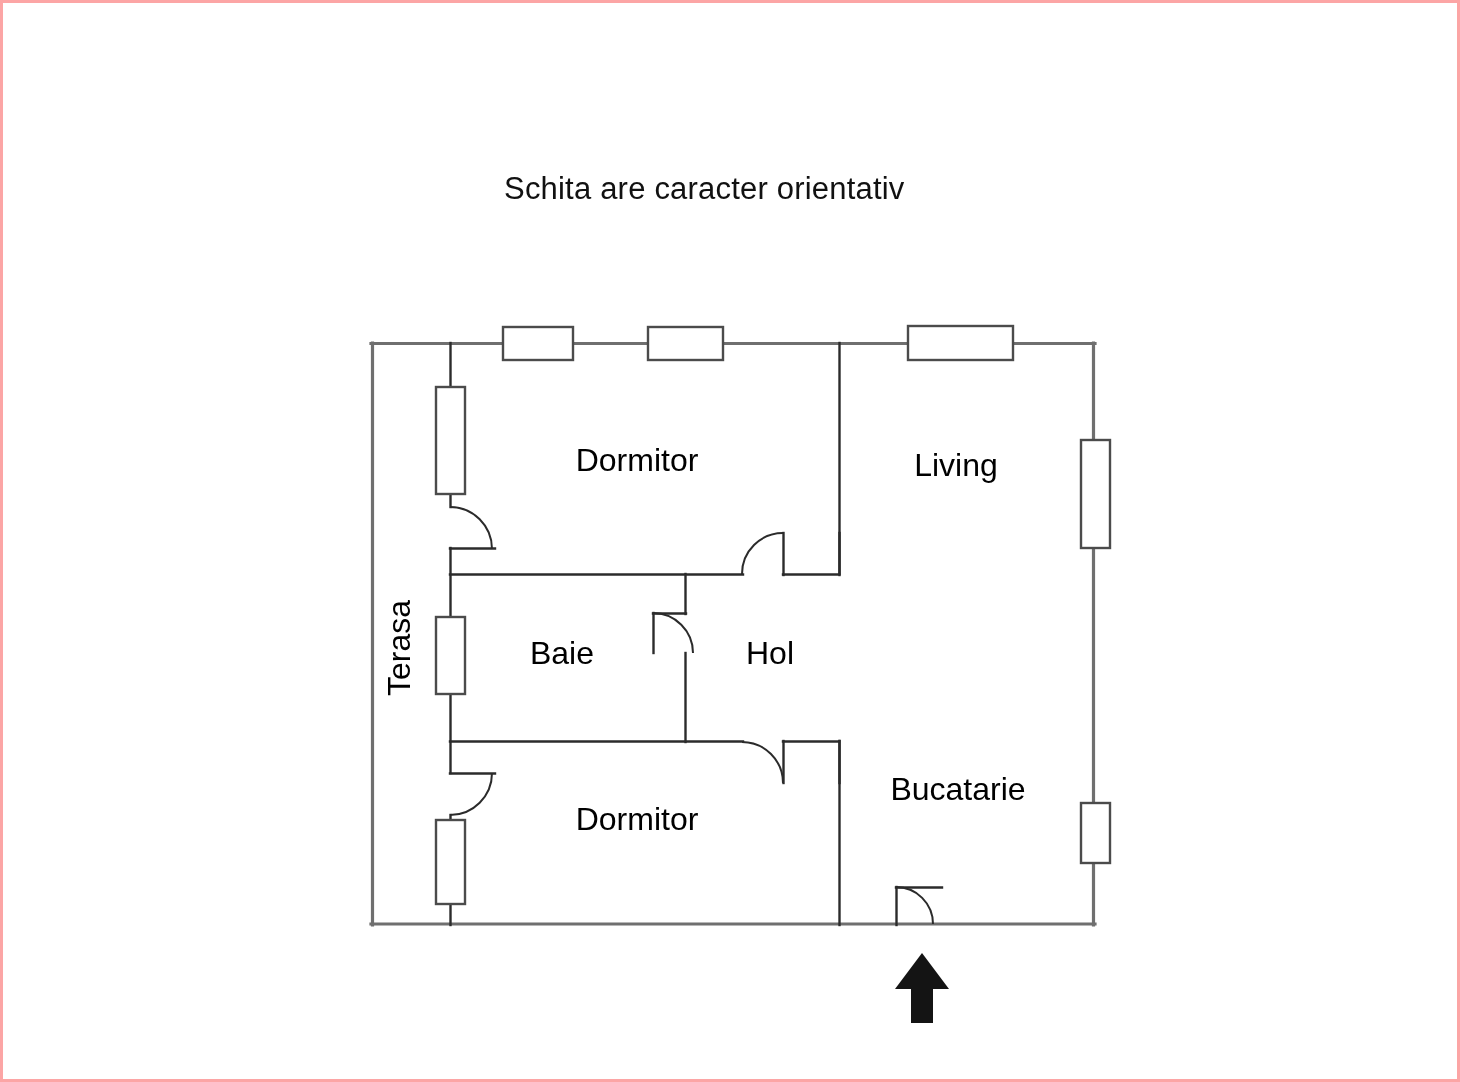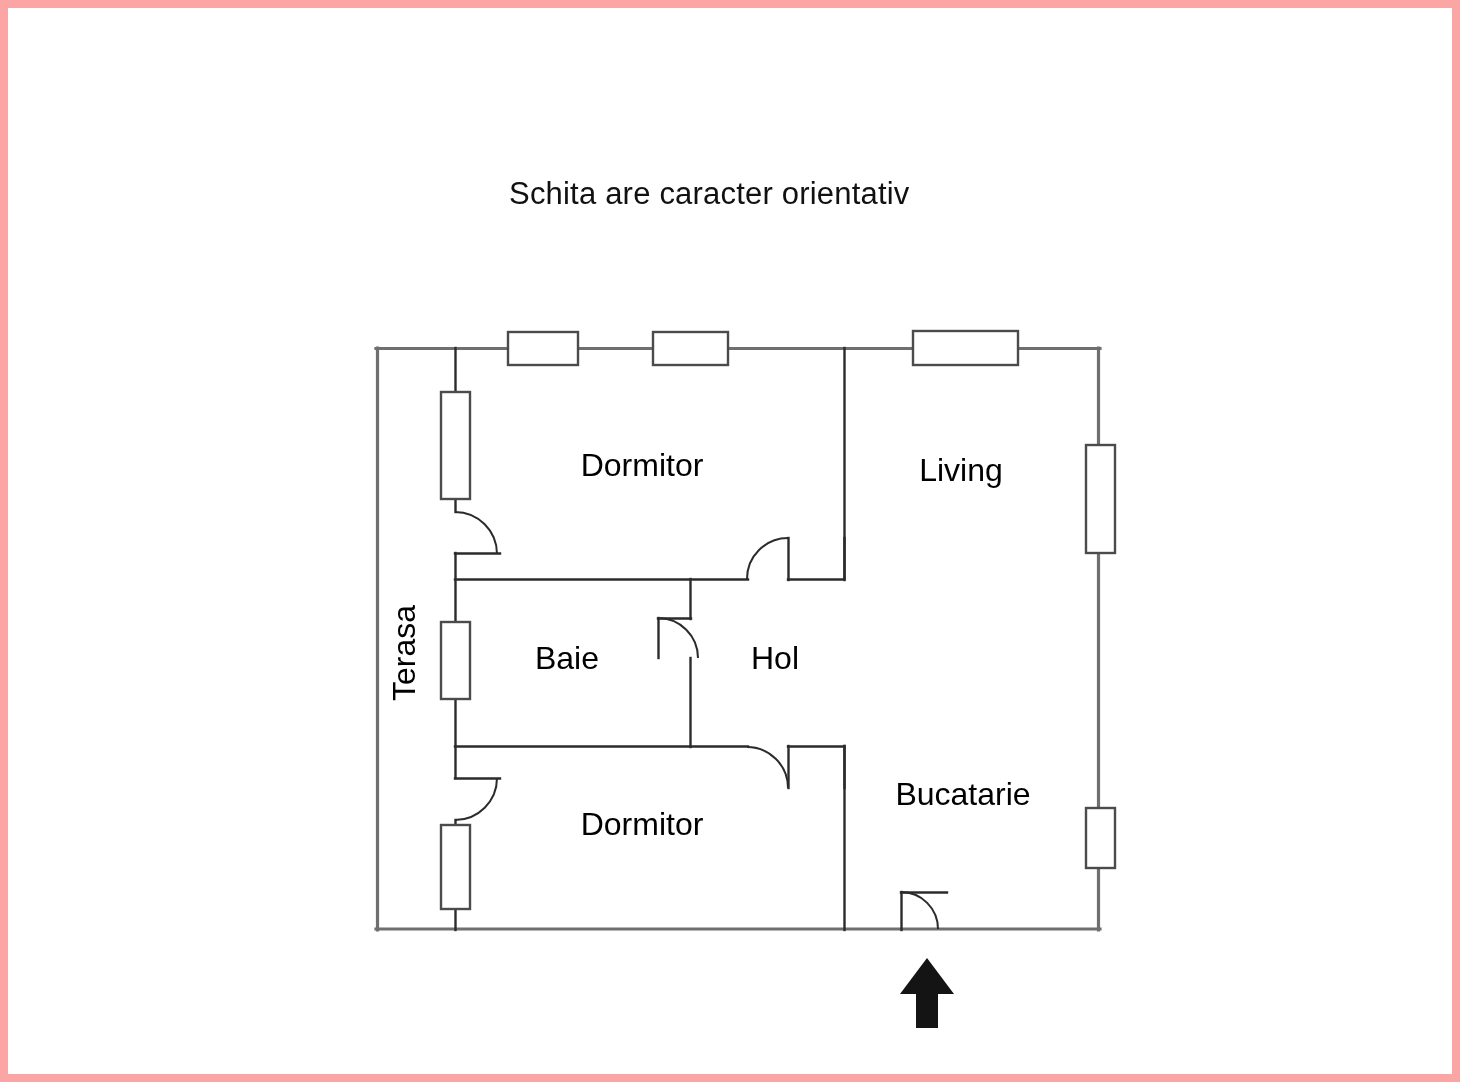--- a/index.html
+++ b/index.html
@@ -9,21 +9,21 @@
   }
   body {
     font-family: "Liberation Sans", sans-serif;
   }
   #page {
     position: relative;
     width: 1460px;
     height: 1082px;
     background: #ffffff;
     box-sizing: border-box;
-    border: 8px solid #fca5a5;
+    border: 3px solid #fca5a5;
     overflow: hidden;
   }
   #plan-svg {
     position: absolute;
     left: 0;
     top: 0;
     width: 1460px;
     height: 1082px;
     display: block;
   }

